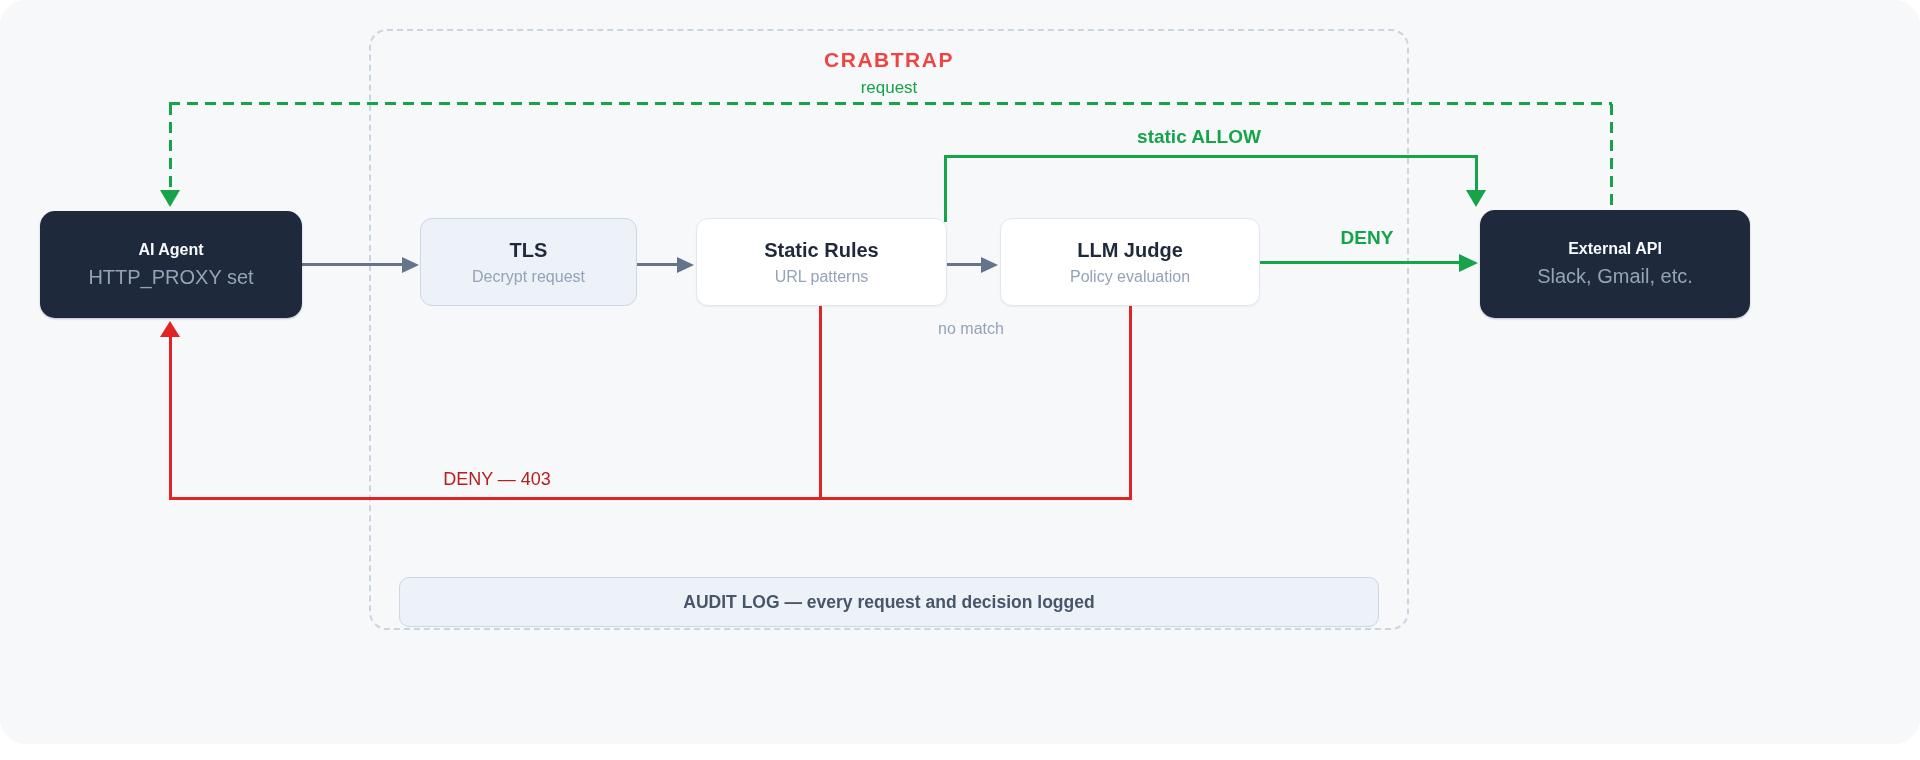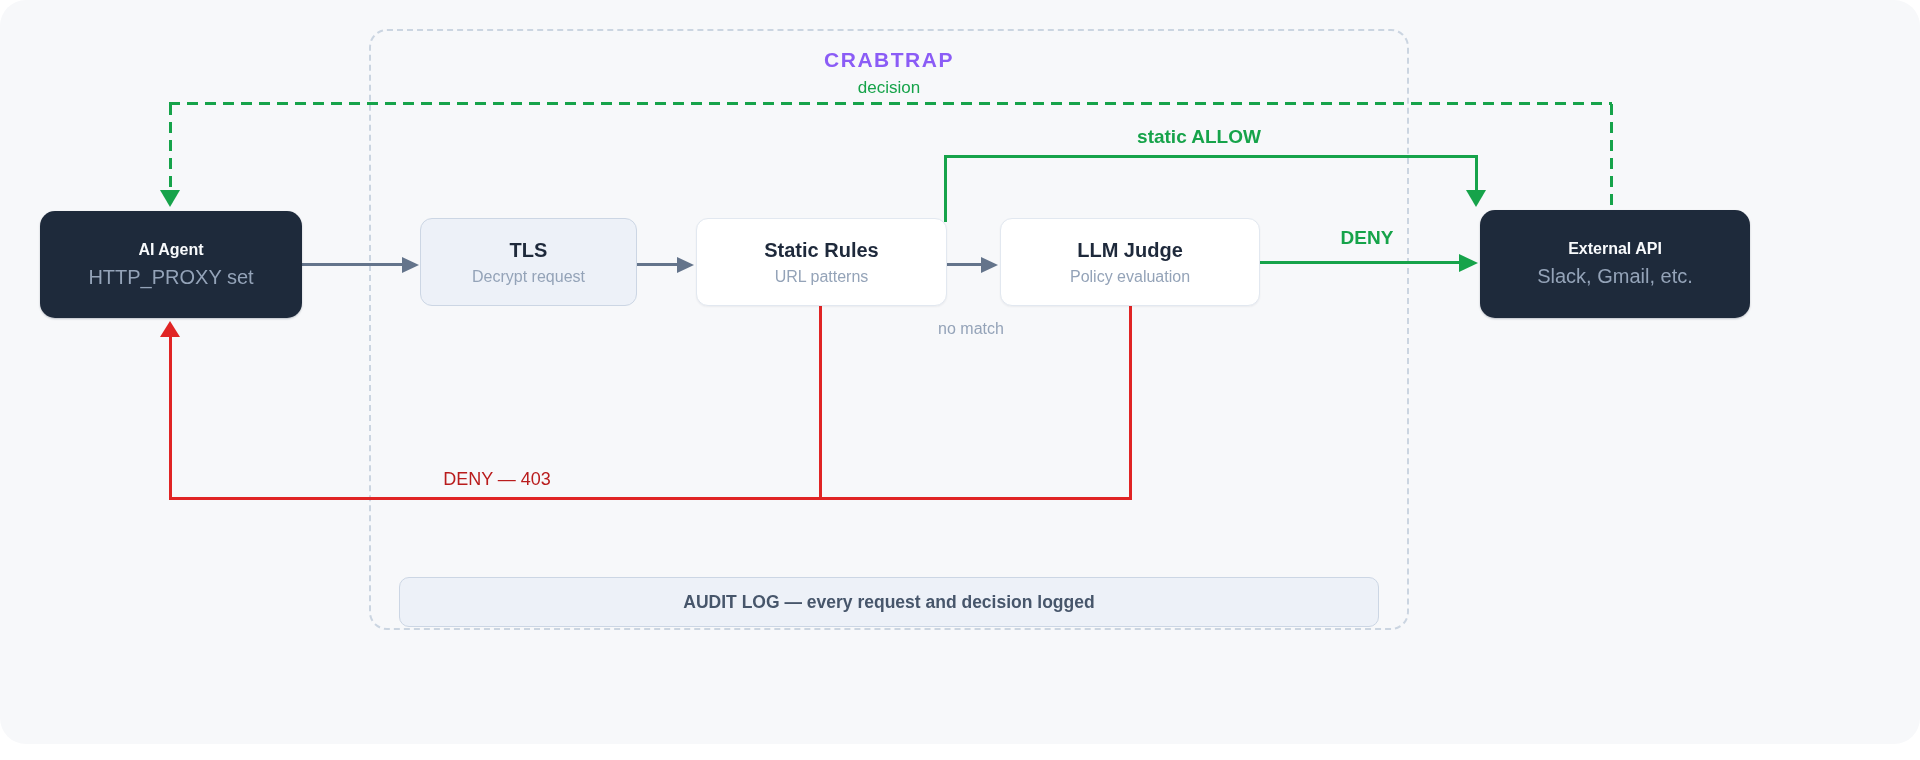--- a/index.html
+++ b/index.html
@@ -3,21 +3,21 @@
 <meta charset="utf-8">
 <style>
   html,body{margin:0;padding:0;background:#ffffff;font-family:"Liberation Sans","DejaVu Sans",sans-serif;}
   .stage{position:relative;width:1920px;height:760px;background:#ffffff;overflow:hidden;}
   .card{position:absolute;left:0;top:0;width:1920px;height:744px;background:#f7f8fa;border-radius:26px;}
 
   
   .crab-box{position:absolute;left:369px;top:29px;width:1040px;height:601px;
     border:2px dashed #cbd5e1;border-radius:18px;box-sizing:border-box;z-index:1;}
   .crab-title{position:absolute;left:369px;top:48px;width:1040px;text-align:center;
-    font-size:21px;font-weight:bold;color:#8b5cf6;letter-spacing:1.5px;z-index:3;}
+    font-size:21px;font-weight:bold;color:#ef4444;letter-spacing:1.5px;z-index:3;}
   .crab-response{position:absolute;left:369px;top:78px;width:1040px;text-align:center;
     font-size:17px;color:#16a34a;z-index:3;}
 
   
   .node{position:absolute;display:flex;flex-direction:column;align-items:center;justify-content:center;
     box-sizing:border-box;z-index:4;}
   .node .t{font-weight:bold;}
   .node.dark{background:#1e2a3b;border-radius:15px;box-shadow:0 1px 2px rgba(20,30,50,.25);}
   .node.dark .t{color:#f8fafc;font-size:16px;}
   .node.dark .s{color:#94a3b8;font-size:20px;margin-top:7px;}
@@ -61,21 +61,21 @@
   .lb-nomatch{left:971px;top:320px;font-size:16px;color:#94a3b8;}
 </style>
 </head>
 <body>
 
 <div class="stage">
   <div class="card"></div>
 
   <div class="crab-box"></div>
   <div class="crab-title">CRABTRAP</div>
-  <div class="crab-response">decision</div>
+  <div class="crab-response">request</div>
 
   <div class="ln gdash-v" style="left:1610px;top:104px;height:106px;"></div>
   <div class="ln gdash-h" style="left:169px;top:102px;width:1443px;"></div>
   <div class="ln gdash-v" style="left:169px;top:104px;height:86px;"></div>
   <div class="ah ah-down-green" style="left:160px;top:190px;"></div>
 
   <div class="ln solid-v green" style="left:944px;top:156px;height:66px;"></div>
   <div class="ln solid-h green" style="left:944px;top:155px;width:534px;"></div>
   <div class="ln solid-v green" style="left:1475px;top:155px;height:36px;"></div>
   <div class="ah ah-down-green" style="left:1466px;top:190px;"></div>

